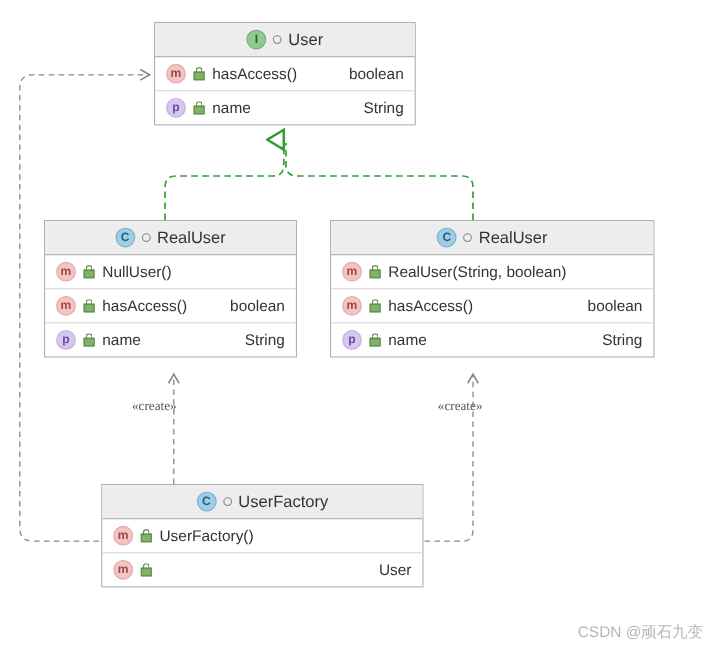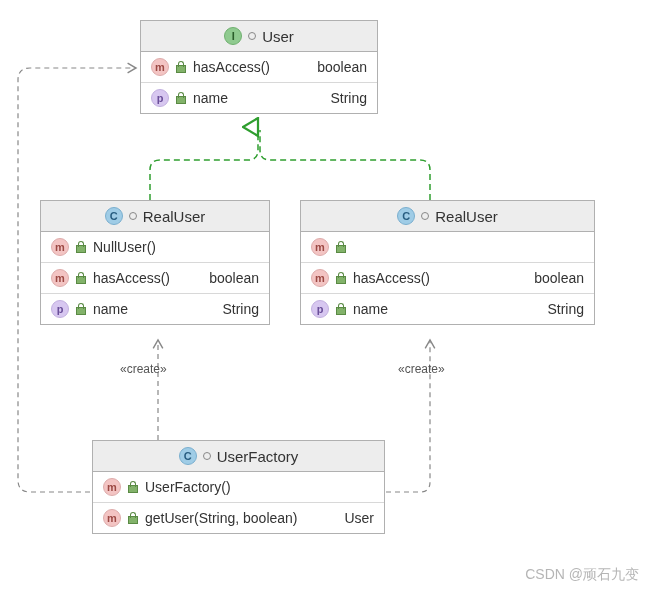--- a/index.html
+++ b/index.html
@@ -66,20 +66,21 @@
     background:#82b26a; border:1px solid #5a8a44;
   }
   .lock::after {
     content:""; position:absolute; left:3px; top:0; width:4px; height:5px;
     border:1px solid #5a8a44; border-bottom:none; border-radius:3px 3px 0 0;
   }
   .stereotype {
     position:absolute;
     font-size:12px;
     color:#555;
+    font-family:Liberation Serif, serif;
   }
   svg.connectors {
     position:absolute; left:0; top:0; width:649px; height:592px;
     pointer-events:none;
   }
   .watermark {
     position:absolute;
     right:10px; bottom:8px;
     font-size:14px;
     color:rgba(120,120,120,0.55);
@@ -158,20 +159,21 @@
 
 <div class="class-box" style="left:300px; top:200px; width:295px;">
   <div class="class-header">
     <span class="badge badge-c">C</span>
     <span class="small-circle"></span>
     <span class="title">RealUser</span>
   </div>
   <div class="member-row">
     <span class="badge badge-m">m</span>
     <span class="lock"></span>
+    <span class="member-name">RealUser(String, boolean)</span>
     <span class="member-type"></span>
   </div>
   <div class="member-row">
     <span class="badge badge-m">m</span>
     <span class="lock"></span>
     <span class="member-name">hasAccess()</span>
     <span class="member-type">boolean</span>
   </div>
   <div class="member-row">
     <span class="badge badge-p">p</span>
@@ -189,21 +191,20 @@
   </div>
   <div class="member-row">
     <span class="badge badge-m">m</span>
     <span class="lock"></span>
     <span class="member-name">UserFactory()</span>
     <span class="member-type"></span>
   </div>
   <div class="member-row">
     <span class="badge badge-m">m</span>
     <span class="lock"></span>
-    <span class="member-name">getUser(String, boolean)</span>
     <span class="member-type">User</span>
   </div>
 </div>
 
 <div class="stereotype" style="left:120px; top:362px;">«create»</div>
 <div class="stereotype" style="left:398px; top:362px;">«create»</div>
 
 <div class="watermark">CSDN @顽石九变</div>
 
 </body></html>

